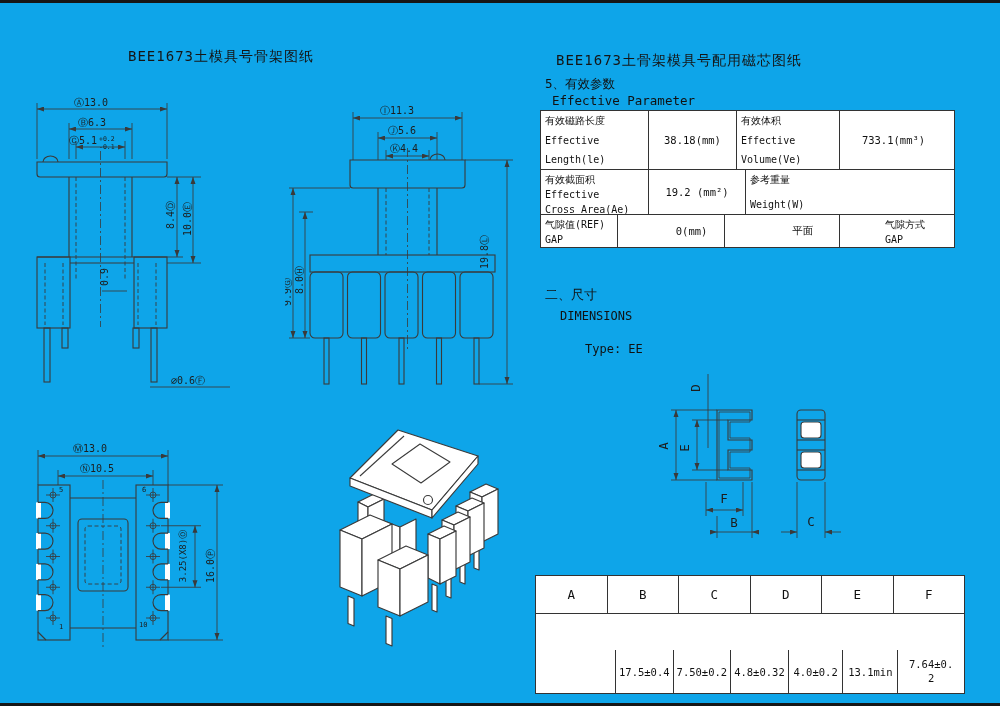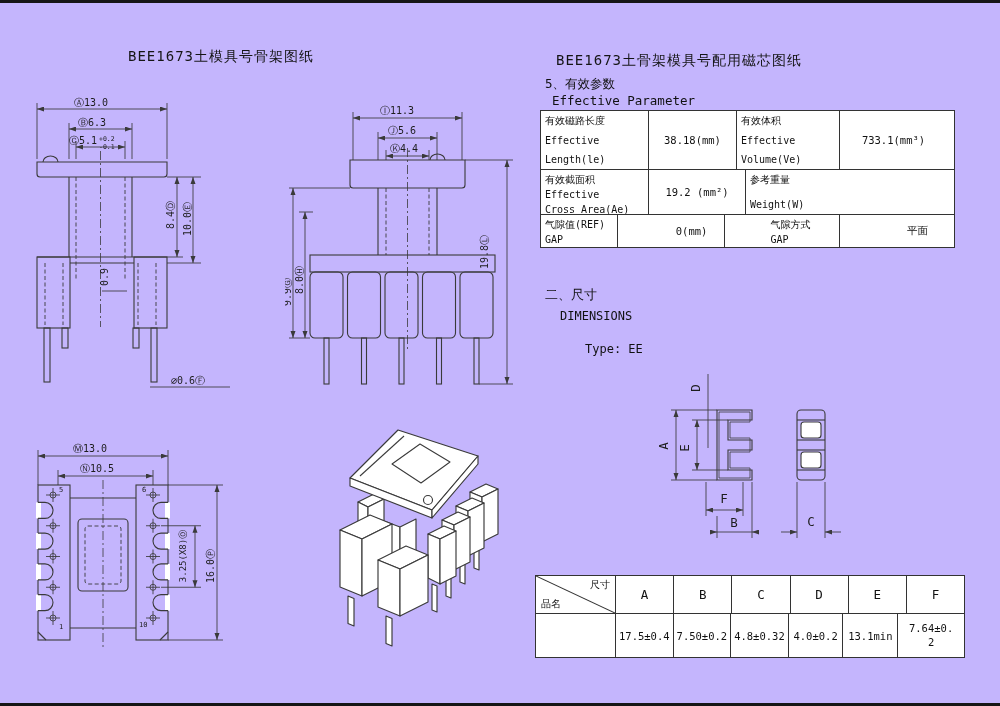--- a/index.html
+++ b/index.html
@@ -1,34 +1,34 @@
 <!DOCTYPE html>
 <html><head>
 <meta charset="utf-8">
 <style>
   html,body{margin:0;padding:0;background:#e8e8e8;}
-  #sheet{position:relative;width:1000px;height:706px;background:#c4b5fd;overflow:hidden;
+  #sheet{position:relative;width:1000px;height:706px;background:#0ea5e9;overflow:hidden;
          font-family:"DejaVu Sans Mono","DejaVu Sans","Liberation Mono",monospace;color:#111;}
   .abs{position:absolute;}
   .edge{position:absolute;left:0;width:1000px;background:#161616;}
   .title{font-size:14px;letter-spacing:1px;color:#151515;white-space:nowrap;}
   .h2{font-size:12.5px;white-space:nowrap;}
   
   .ep-table{position:absolute;left:540px;top:110px;width:415px;border:1px solid #333;box-sizing:border-box;background:#fff;}
   .ep-row{display:flex;border-bottom:1px solid #333;}
   .ep-row:last-child{border-bottom:none;gap:41px;}
   .ep-cell{border-right:1px solid #333;box-sizing:border-box;overflow:hidden;}
   .ep-cell:last-child{border-right:none;}
   .ep-lab{padding:2px 4px;font-size:10px;line-height:1.5;display:flex;flex-direction:column;justify-content:space-between;}
   .ep-val{display:flex;align-items:center;justify-content:center;font-size:10.5px;text-align:center;}
   
   .dim-table{position:absolute;left:535px;top:575px;width:430px;border:1px solid #333;box-sizing:border-box;background:#fff;}
   .dim-row{display:flex;}
   .dim-row.hd{border-bottom:1px solid #333;height:37px;}
-  .dim-row.dt2{height:43px;}
+  .dim-row.dt2{height:43px;margin-top:36px;}
   .dim-cell{flex:1 1 0;border-right:1px solid #333;box-sizing:border-box;display:flex;align-items:center;justify-content:center;text-align:center;}
   .dim-cell:last-child{border-right:none;}
   .dim-cell.c0{flex:0 0 80px;position:relative;}
   .dim-hd{font-size:12.5px;}
   .dim-vl{font-size:10.5px;padding:0 3px;}
   .dim-vl.wrapany{overflow-wrap:anywhere;padding:0 9px;line-height:1.3;}
   .diag{position:absolute;left:0;top:0;width:100%;height:100%;}
   .corner-t{position:absolute;right:5px;top:2px;font-size:10px;}
   .corner-b{position:absolute;left:5px;bottom:2px;font-size:10px;}
   
@@ -356,25 +356,25 @@
         <div>参考重量</div>
         <div>Weight(W)</div>
       </div>
     </div>
     <div class="ep-row" style="height:32px">
       <div class="ep-cell ep-lab" style="width:108px">
         <div>气隙值(REF)</div>
         <div>GAP Effective</div>
       </div>
       <div class="ep-cell ep-val" style="width:97px">0(mm)</div>
+      <div class="ep-cell ep-val" style="width:107px">平面</div>
       <div class="ep-cell ep-lab" style="width:103px">
         <div>气隙方式</div>
         <div>GAP Description</div>
       </div>
-      <div class="ep-cell ep-val" style="width:107px">平面</div>
     </div>
   </div>
 
   <div class="abs" style="left:545px;top:286px;font-size:13px;">二、尺寸</div>
   <div class="abs" style="left:560px;top:309px;font-size:12px;">DIMENSIONS</div>
   <div class="abs" style="left:537px;top:342px;font-size:12px;margin-left:48px;">Type: EE</div>
 
   <svg class="abs" style="left:640px;top:370px;" width="220" height="190" viewBox="0 0 220 190">
     <g>
       <line class="dim" x1="68" y1="4" x2="68" y2="78"></line>
@@ -411,27 +411,20 @@
       <line class="dim" x1="157" y1="112" x2="157" y2="168"></line>
       <line class="dim" x1="185" y1="112" x2="185" y2="168"></line>
       <line class="dim" x1="141" y1="162" x2="157" y2="162" marker-end="url(#ae)"></line>
       <line class="dim" x1="185" y1="162" x2="201" y2="162" marker-start="url(#as)"></line>
       <text class="dtb" x="171" y="156" text-anchor="middle">C</text>
     </g>
   </svg>
 
   <div class="dim-table">
     <div class="dim-row hd">
-      <div class="dim-cell c0">
-        <svg class="diag" viewBox="0 0 80 36" preserveAspectRatio="none">
-          <line x1="0" y1="0" x2="80" y2="36" stroke="#333" stroke-width="1"></line>
-        </svg>
-        <span class="corner-t">尺寸</span>
-        <span class="corner-b">品名</span>
-      </div>
       <div class="dim-cell dim-hd">A</div>
       <div class="dim-cell dim-hd">B</div>
       <div class="dim-cell dim-hd">C</div>
       <div class="dim-cell dim-hd">D</div>
       <div class="dim-cell dim-hd">E</div>
       <div class="dim-cell dim-hd">F</div>
     </div>
     <div class="dim-row dt2">
       <div class="dim-cell c0"></div>
       <div class="dim-cell dim-vl">17.5±0.4</div>

